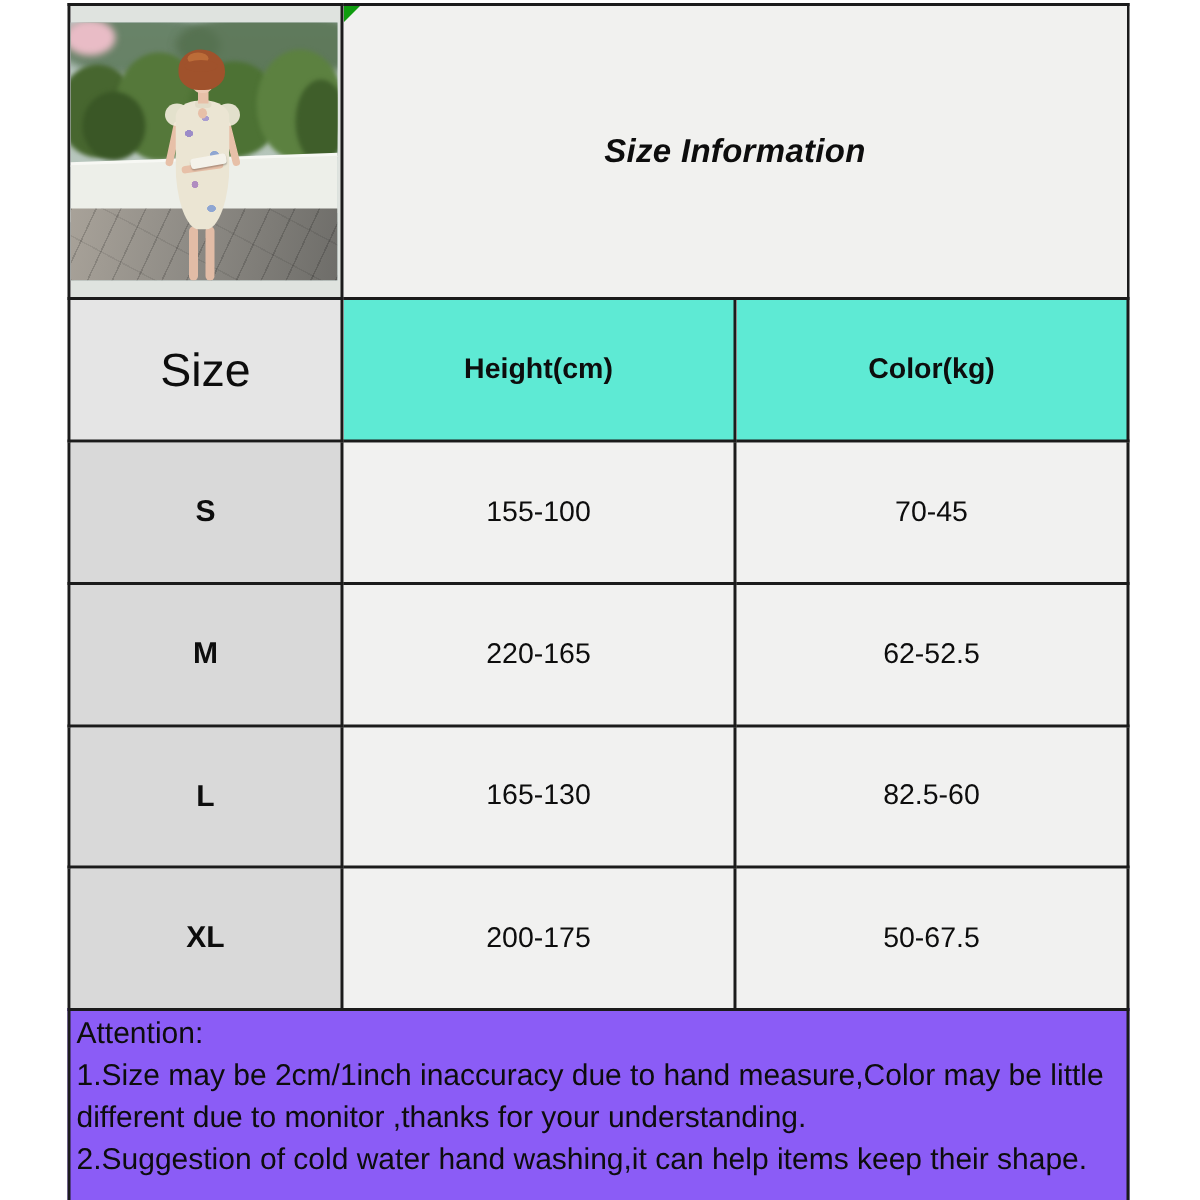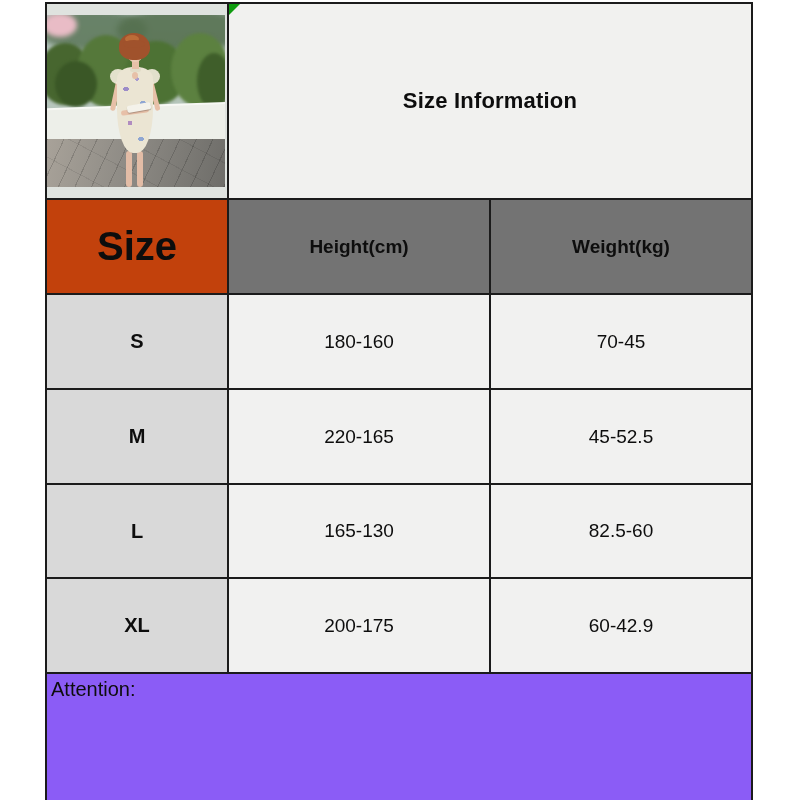--- a/index.html
+++ b/index.html
@@ -31,22 +31,22 @@
     font-weight:bold;
     position:relative;
     letter-spacing:0.2px;
   }
   .flag {
     position:absolute; top:0; left:0;
     width:11px; height:11px;
     background:#0f9c0f;
     clip-path:polygon(0 0, 100% 0, 0 100%);
   }
-  .c-head { background:#737373; font-weight:bold; font-size:19px; }
-  .c-sizehead { background:#c2410c; font-weight:bold; font-size:40px; }
+  .c-head { background:#5eead4; font-weight:bold; font-size:19px; }
+  .c-sizehead { background:#e5e5e5; font-weight:normal; font-size:31px; }
   .c-size { background:#d9d9d9; font-weight:bold; font-size:20px; }
   .c-data { background:#f1f1f0; font-weight:normal; font-size:19px; }
 
   .attention {
     width:708px;
     height:143px;
     margin-top:-2px;
     border:2px solid #1b1b1b;
     background:#8b5cf6;
     padding:1px 8px 2px 4px;
@@ -99,21 +99,21 @@
   .p-clutch { left:18px; top:71px; width:24px; height:7px; background:#f4f2ea; border-radius:2px; transform:rotate(-10deg); box-shadow:0 1px 1px rgba(0,0,0,.25); }
   .p-legL { left:17px; top:118px; width:6px; height:36px; background:#e2bca6; border-radius:3px; }
   .p-legR { left:28px; top:118px; width:6px; height:36px; background:#e2bca6; border-radius:3px; }
 </style>
 </head>
 <body>
 
 <div class="sheet">
   <table class="size-table">
     <tbody>
-        <tr style="height:196px;">
+        <tr style="height:196px;font-style:italic;">
       <td class="photo-cell" style="width:182px;">
         <div class="photo">
           <div class="p-sky"></div>
           <div class="p-mountain1"></div>
           <div class="p-mountain2"></div>
           <div class="p-tree1"></div>
           <div class="p-tree2"></div>
           <div class="p-tree3"></div>
           <div class="p-tree4"></div>
           <div class="p-tree5"></div>
@@ -142,41 +142,43 @@
         </div>
       </td>
       <td class="title-cell" colspan="2">
         <span class="flag"></span>
         <span>Size Information</span>
       </td>
     </tr>
     <tr style="height:95px;">
       <th class="c-sizehead" style="width:182px;">Size</th>
       <th class="c-head" style="width:262px;">Height(cm)</th>
-      <th class="c-head" style="width:264px;">Weight(kg)</th>
+      <th class="c-head" style="width:264px;">Color(kg)</th>
     </tr>
     <tr style="height:95px;">
       <th class="c-size">S</th>
-      <td class="c-data">180-160</td>
+      <td class="c-data">155-100</td>
       <td class="c-data">70-45</td>
     </tr>
     <tr style="height:95px;">
       <th class="c-size">M</th>
       <td class="c-data">220-165</td>
-      <td class="c-data">45-52.5</td>
+      <td class="c-data">62-52.5</td>
     </tr>
     <tr style="height:94px;">
       <th class="c-size">L</th>
       <td class="c-data">165-130</td>
       <td class="c-data">82.5-60</td>
     </tr>
     <tr style="height:95px;">
       <th class="c-size">XL</th>
       <td class="c-data">200-175</td>
-      <td class="c-data">60-42.9</td>
+      <td class="c-data">50-67.5</td>
     </tr>
   </tbody>
     </table>
 
   <div class="attention">
     <div>Attention:</div>
+    <div>1.Size may be 2cm/1inch inaccuracy due to hand measure,Color may be little different due to monitor ,thanks for your understanding.</div>
+    <div>2.Suggestion of cold water hand washing,it can help items keep their shape.</div>
   </div>
 </div>
 
 </body></html>

